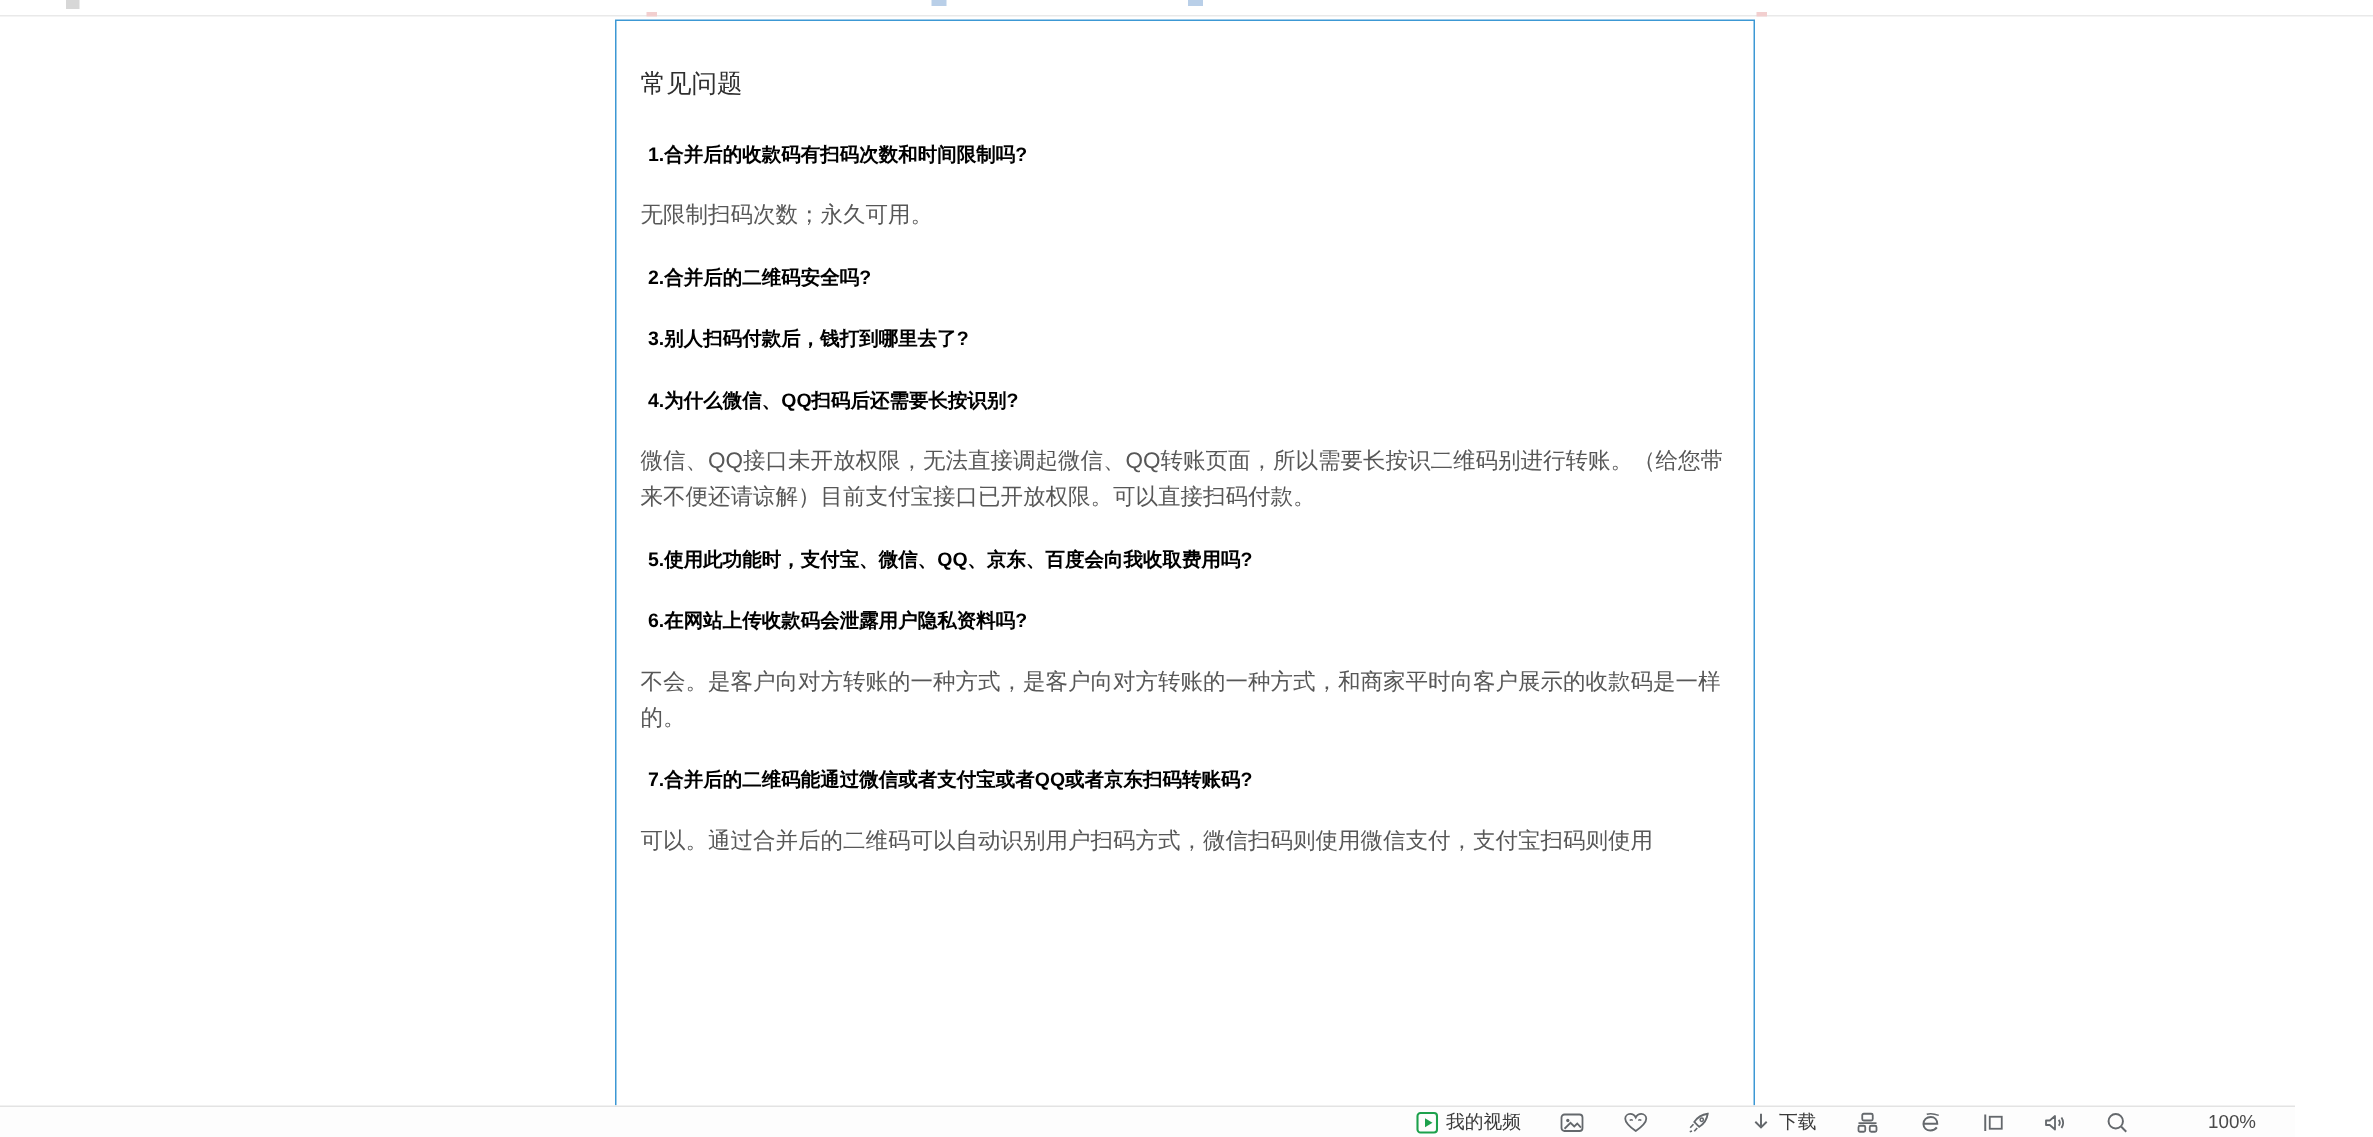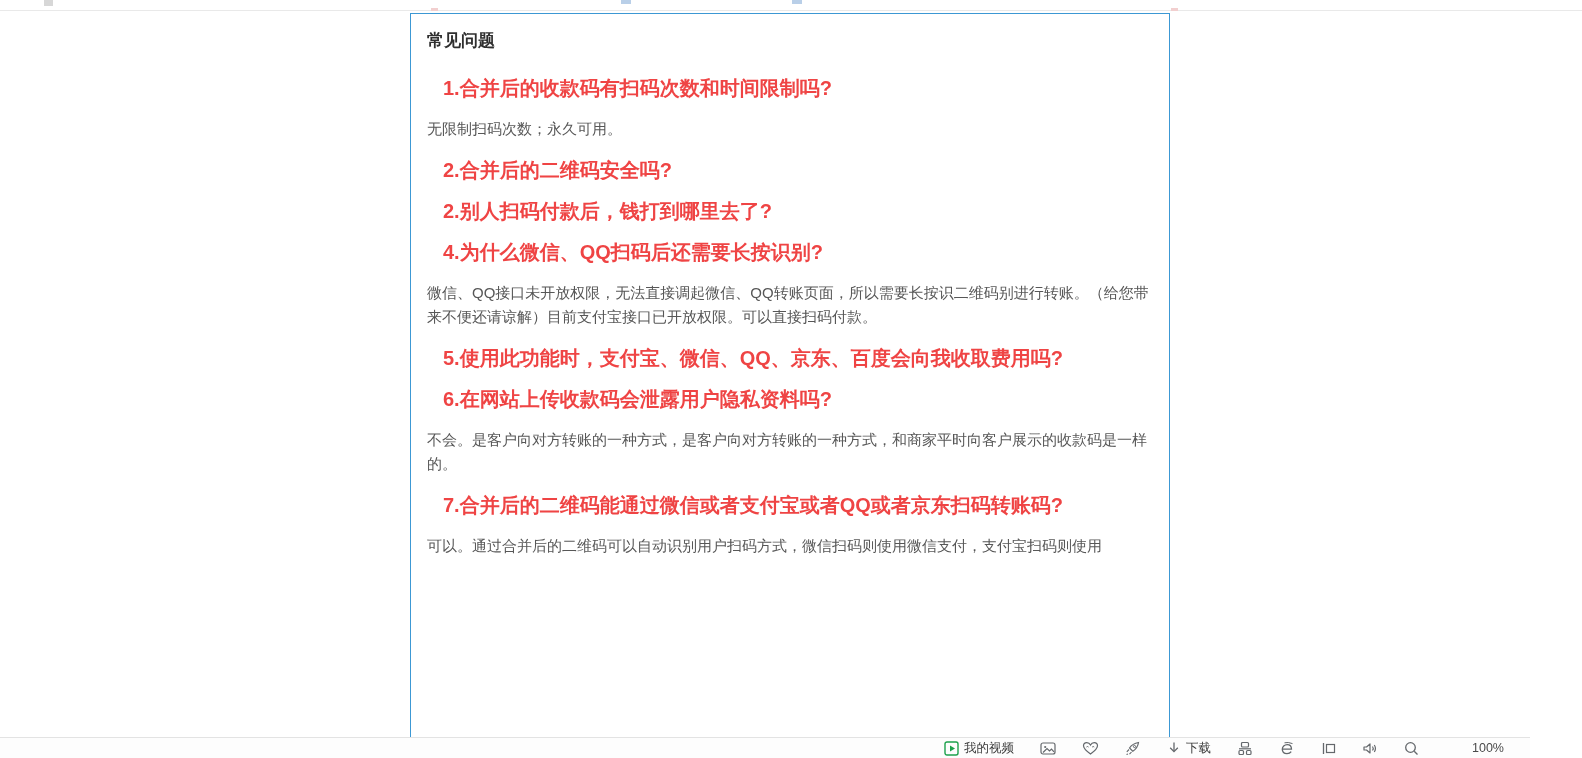--- a/index.html
+++ b/index.html
@@ -21,22 +21,22 @@
   .frag-pink2 { left:1171px;top:8px; width:7px; height:3px; background:#f2cfcf; }
 
   
   .content-area { position:absolute; left:0; top:0; width:1582px; height:737px; overflow:hidden; background:transparent; }
 
   .faq-box {
     position:absolute; left:410px; top:13px; width:760px; min-height:770px;
     border:1px solid #3c98d4; background:#fff;
     padding:14px 16px 28px 16px;
   }
-  .faq-title { font-size:17px; font-weight:bold; color:#2f2f2f; line-height:26px; margin-bottom:22px; }
-  .faq-q { font-size:20px; font-weight:bold; color:#ef4444; line-height:24px; margin:17px 16px; }
+  .faq-title { font-size:17px; font-weight:normal; color:#2f2f2f; line-height:26px; margin-bottom:22px;margin-top:15px; }
+  .faq-q { font-size:13px; font-weight:bold; color:#000000; line-height:24px; margin:17px 5px; }
   .faq-a { font-size:15px; color:#575757; line-height:24px; margin:2px 0; }
 
   
   .toolbar {
     position:absolute; left:0; bottom:0; width:1530px; height:21px;
     background:#fdfdfd; border-top:1px solid #e3e3e3;
     display:flex; align-items:center; justify-content:flex-end;
     gap:26px; padding-right:26px;
   }
   .tb-item { display:flex; align-items:center; gap:5px; cursor:pointer; color:#3a3a3a; font-size:12.5px; line-height:1; white-space:nowrap; }
@@ -63,21 +63,21 @@
   <div class="faq-item">
     <div class="faq-q">1.合并后的收款码有扫码次数和时间限制吗?</div>
     <div class="faq-a">无限制扫码次数；永久可用。</div>
   </div>
 
   <div class="faq-item">
     <div class="faq-q">2.合并后的二维码安全吗?</div>
   </div>
 
   <div class="faq-item">
-    <div class="faq-q">2.别人扫码付款后，钱打到哪里去了?</div>
+    <div class="faq-q">3.别人扫码付款后，钱打到哪里去了?</div>
   </div>
 
   <div class="faq-item">
     <div class="faq-q">4.为什么微信、QQ扫码后还需要长按识别?</div>
     <div class="faq-a">微信、QQ接口未开放权限，无法直接调起微信、QQ转账页面，所以需要长按识二维码别进行转账。（给您带来不便还请谅解）目前支付宝接口已开放权限。可以直接扫码付款。</div>
   </div>
 
   <div class="faq-item">
     <div class="faq-q">5.使用此功能时，支付宝、微信、QQ、京东、百度会向我收取费用吗?</div>
   </div>

